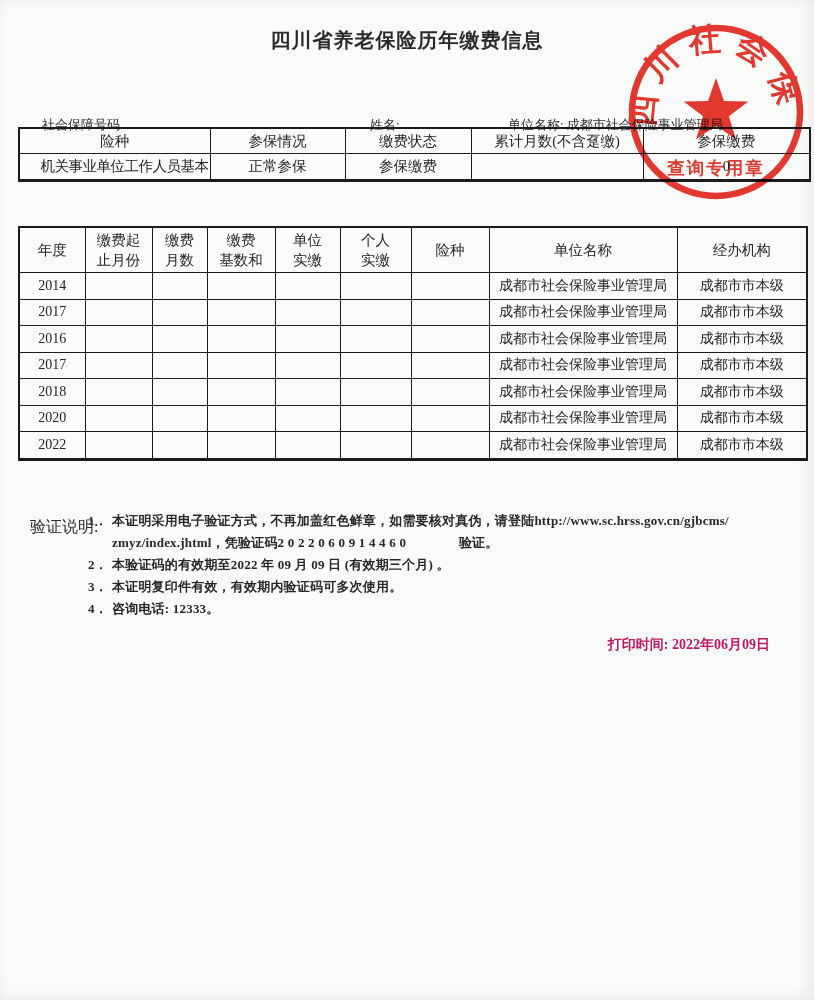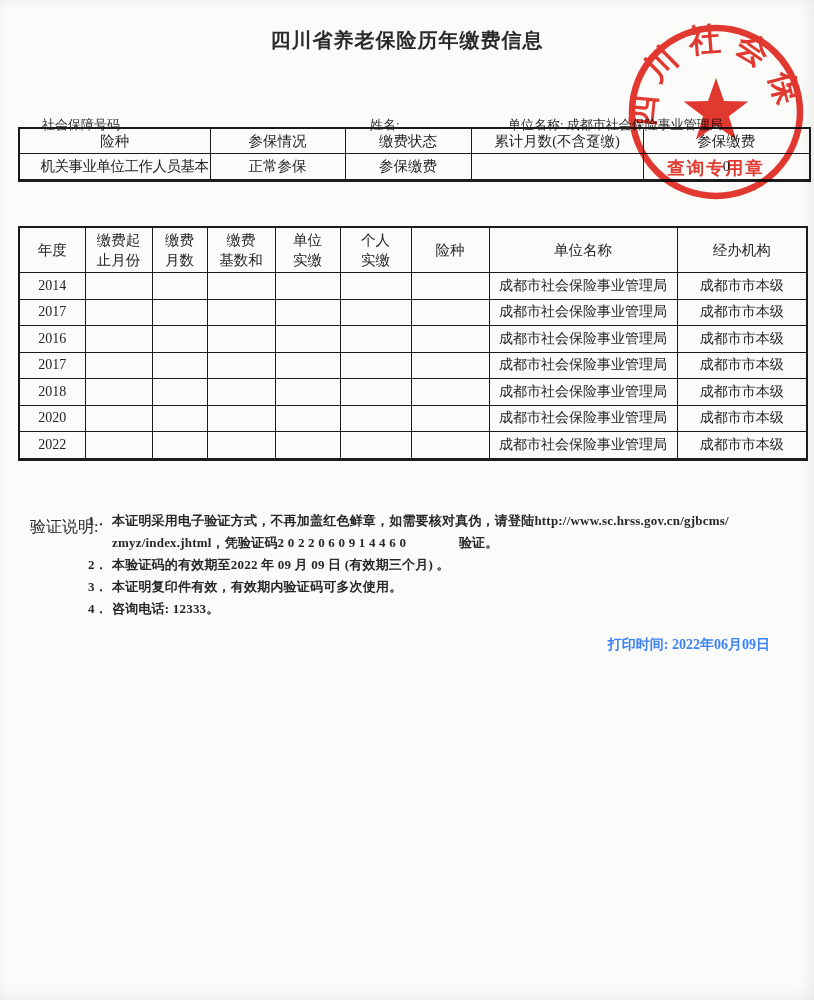--- a/index.html
+++ b/index.html
@@ -38,21 +38,21 @@
   #summary-table td:first-child{text-align:right;padding-left:1px;letter-spacing:-0.5px;}
   #history-table{left:18px;top:203px;width:788px;margin-top:23px;}
   #history-table th{height:44px;font-size:14.5px;font-weight:normal;line-height:20px;}
   #history-table td{height:25.5px;font-size:14px;}
   
   #notes-label{left:30px;top:517px;font-size:16px;font-weight:normal;color:#2b2b2b;}
   #notes{left:88px;top:510px;width:710px;font-size:13px;font-weight:bold;color:#272727;}
   .note-line{display:flex;line-height:22px;}
   .note-num{width:24px;flex:0 0 24px;}
   .note-text{flex:1;letter-spacing:0.2px;}
-  #print-time{top:636px;right:44px;font-size:14px;font-weight:bold;color:#3b82f6;}
+  #print-time{top:636px;right:44px;font-size:14px;font-weight:bold;color:#be185d;}
   
   #stamp{left:624px;top:16px;width:186px;height:196px;mix-blend-mode:multiply;opacity:0.9;}
 </style>
 </head>
 <body>
 
 <div id="page">
 
   <div id="doc-title" class="abs">四川省养老保险历年缴费信息</div>
 

